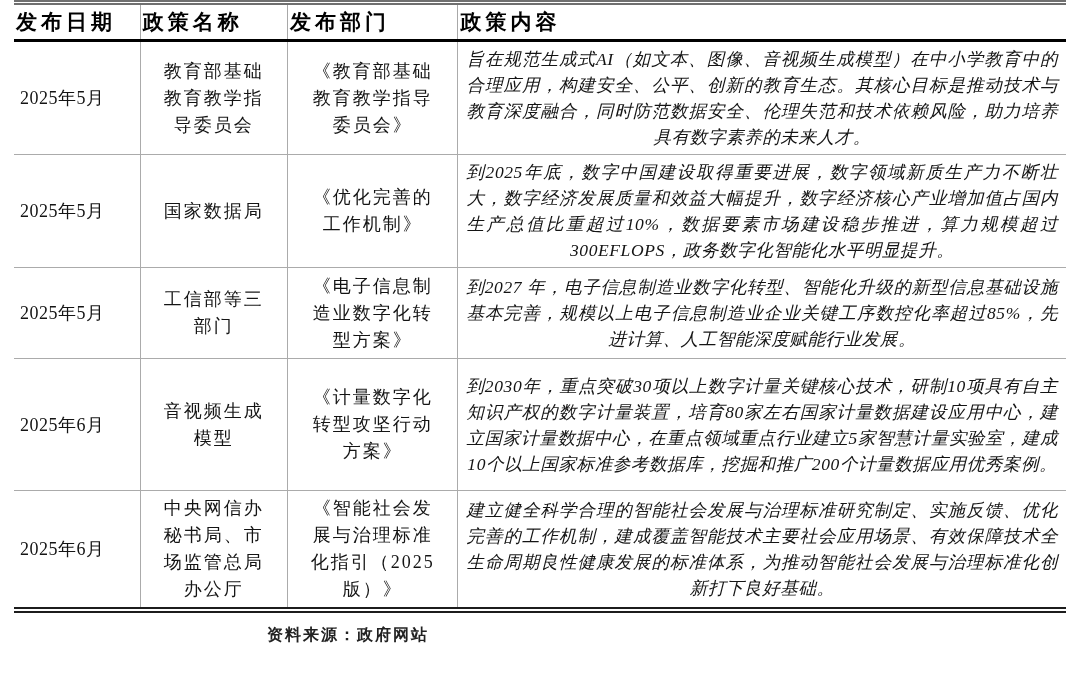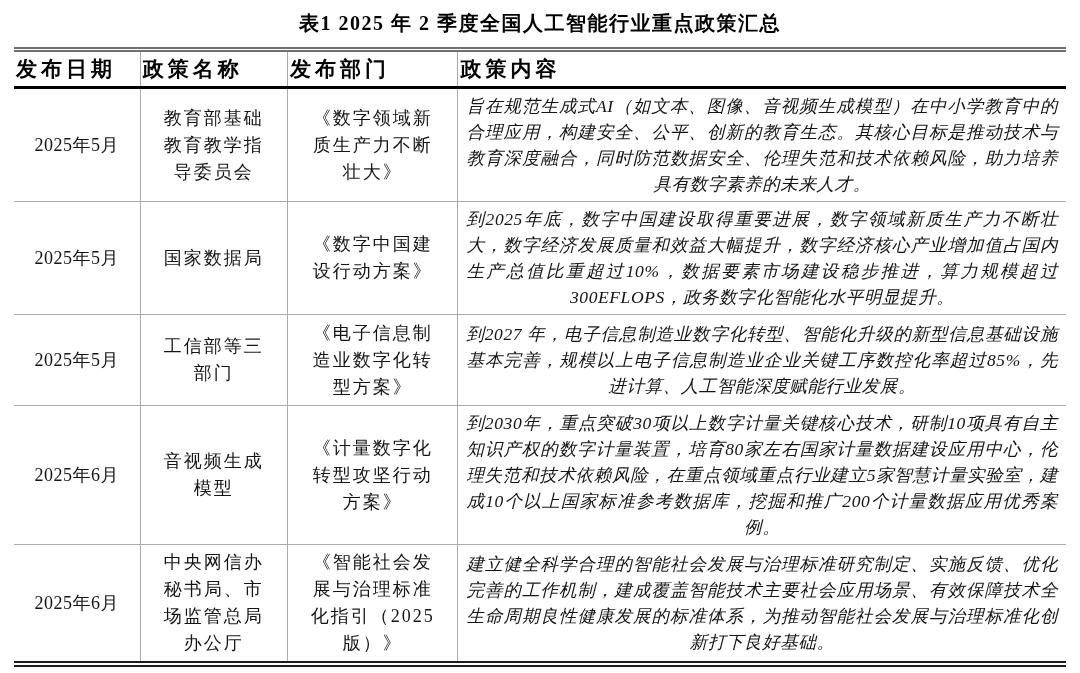--- a/index.html
+++ b/index.html
@@ -55,21 +55,20 @@
     vertical-align: middle;
     font-size: 18px;
     padding: 4px 6px;
     color: #141414;
   }
   td:first-child { border-left: none; }
   td:last-child  { border-right: none; }
   tr.body-row:last-child td { border-bottom: none; }
 
   td.cell-date {
-    text-align: center;
     letter-spacing: 0.5px;
     white-space: nowrap;
   }
   td.cell-name, td.cell-dept {
     text-align: center;
     letter-spacing: 2px;
     line-height: 27px;
     padding: 4px 22px;
   }
   td.cell-content {
@@ -95,61 +94,60 @@
     font-weight: bold;
     letter-spacing: 2px;
     color: #222;
   }
 </style>
 </head>
 <body>
 
 <div class="page">
 
-  <div class="doc-title">表1 2025 年 2 季度全国人工智能行业重点政策汇总</div>
 
   <table class="policy-table">
     <colgroup>
       <col class="c-date">
         <col class="c-name">
         <col class="c-dept">
         <col class="c-content">
     </colgroup>
     <thead>
       <tr>
         <th>发布日期</th>
         <th>政策名称</th>
         <th>发布部门</th>
         <th>政策内容</th>
       </tr>
     </thead>
     <tbody>
       <tr class="body-row r1">
         <td class="cell-date">2025年5月</td>
         <td class="cell-name">教育部基础教育教学指导委员会</td>
-        <td class="cell-dept">《数字领域新质生产力不断壮大》</td>
+        <td class="cell-dept">《教育部基础教育教学指导委员会》</td>
         <td class="cell-content">旨在规范生成式AI（如文本、图像、音视频生成模型）在中小学教育中的合理应用，构建安全、公平、创新的教育生态。其核心目标是推动技术与教育深度融合，同时防范数据安全、伦理失范和技术依赖风险，助力培养具有数字素养的未来人才。</td>
       </tr>
       <tr class="body-row r2">
         <td class="cell-date">2025年5月</td>
         <td class="cell-name">国家数据局</td>
-        <td class="cell-dept">《数字中国建设行动方案》</td>
+        <td class="cell-dept">《优化完善的工作机制》</td>
         <td class="cell-content">到2025年底，数字中国建设取得重要进展，数字领域新质生产力不断壮大，数字经济发展质量和效益大幅提升，数字经济核心产业增加值占国内生产总值比重超过10%，数据要素市场建设稳步推进，算力规模超过300EFLOPS，政务数字化智能化水平明显提升。</td>
       </tr>
       <tr class="body-row r3">
         <td class="cell-date">2025年5月</td>
         <td class="cell-name">工信部等三部门</td>
         <td class="cell-dept">《电子信息制造业数字化转型方案》</td>
         <td class="cell-content">到2027 年，电子信息制造业数字化转型、智能化升级的新型信息基础设施基本完善，规模以上电子信息制造业企业关键工序数控化率超过85%，先进计算、人工智能深度赋能行业发展。</td>
       </tr>
       <tr class="body-row r4">
         <td class="cell-date">2025年6月</td>
         <td class="cell-name">音视频生成模型</td>
         <td class="cell-dept">《计量数字化转型攻坚行动方案》</td>
-        <td class="cell-content">到2030年，重点突破30项以上数字计量关键核心技术，研制10项具有自主知识产权的数字计量装置，培育80家左右国家计量数据建设应用中心，伦理失范和技术依赖风险，在重点领域重点行业建立5家智慧计量实验室，建成10个以上国家标准参考数据库，挖掘和推广200个计量数据应用优秀案例。</td>
+        <td class="cell-content">到2030年，重点突破30项以上数字计量关键核心技术，研制10项具有自主知识产权的数字计量装置，培育80家左右国家计量数据建设应用中心，建立国家计量数据中心，在重点领域重点行业建立5家智慧计量实验室，建成10个以上国家标准参考数据库，挖掘和推广200个计量数据应用优秀案例。</td>
       </tr>
       <tr class="body-row r5">
         <td class="cell-date">2025年6月</td>
         <td class="cell-name">中央网信办秘书局、市场监管总局办公厅</td>
         <td class="cell-dept">《智能社会发展与治理标准化指引（2025版）》</td>
         <td class="cell-content">建立健全科学合理的智能社会发展与治理标准研究制定、实施反馈、优化完善的工作机制，建成覆盖智能技术主要社会应用场景、有效保障技术全生命周期良性健康发展的标准体系，为推动智能社会发展与治理标准化创新打下良好基础。</td>
       </tr>
     </tbody>
   </table>
 

